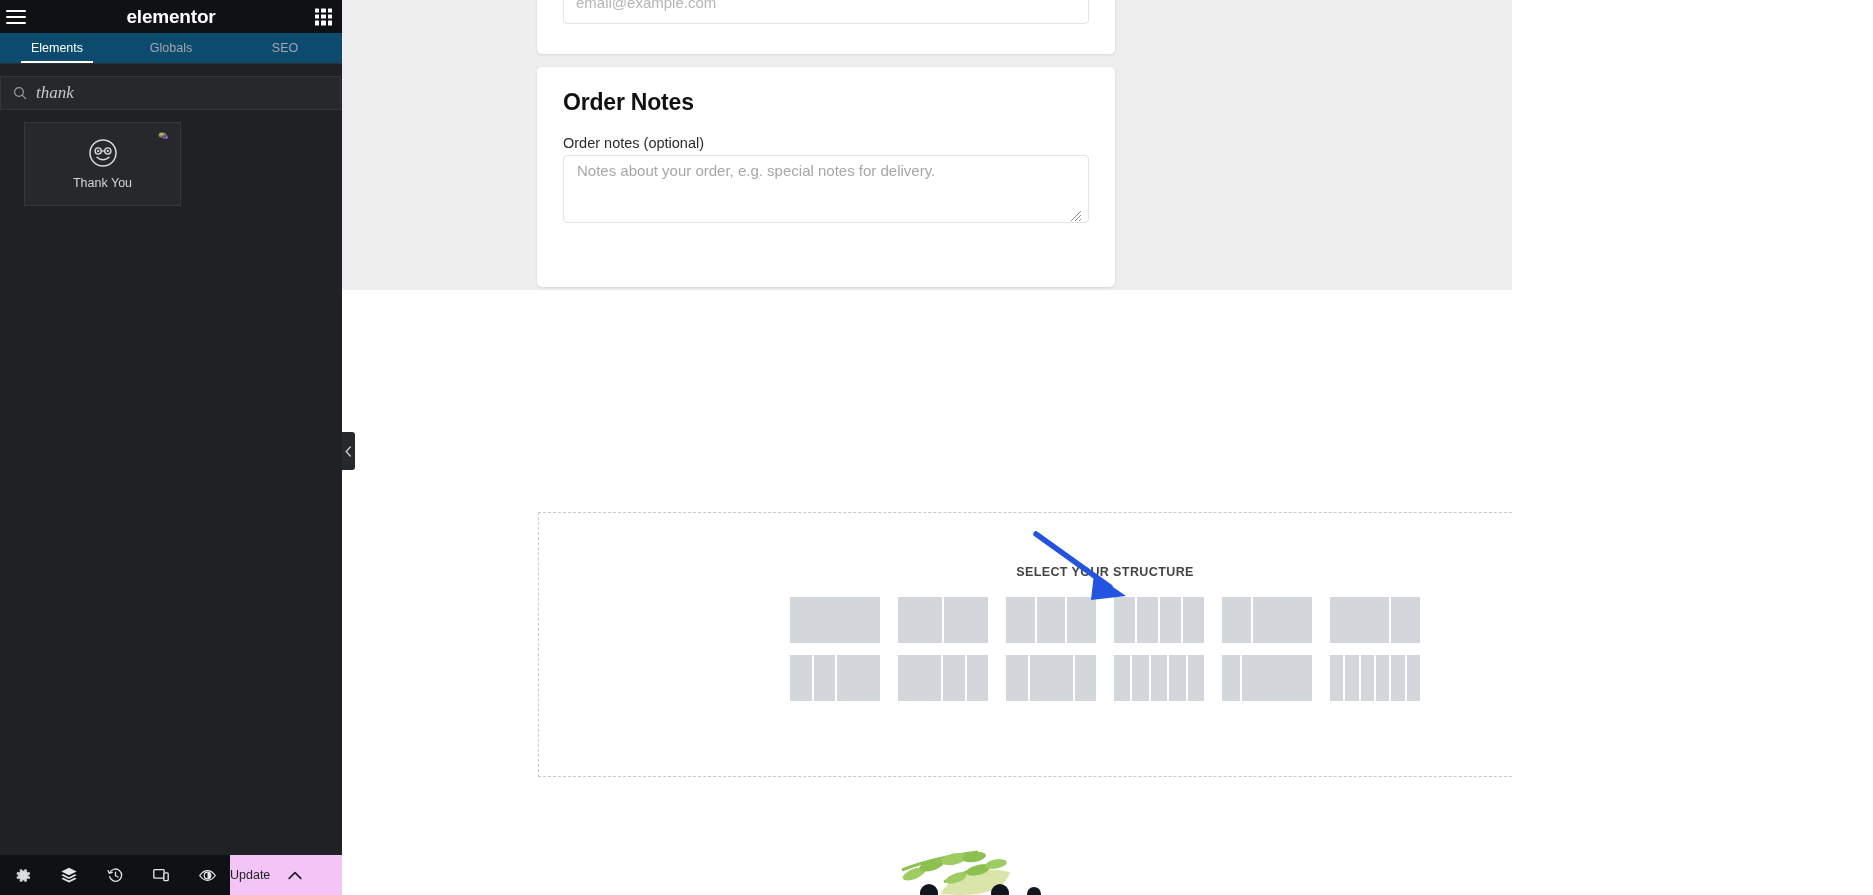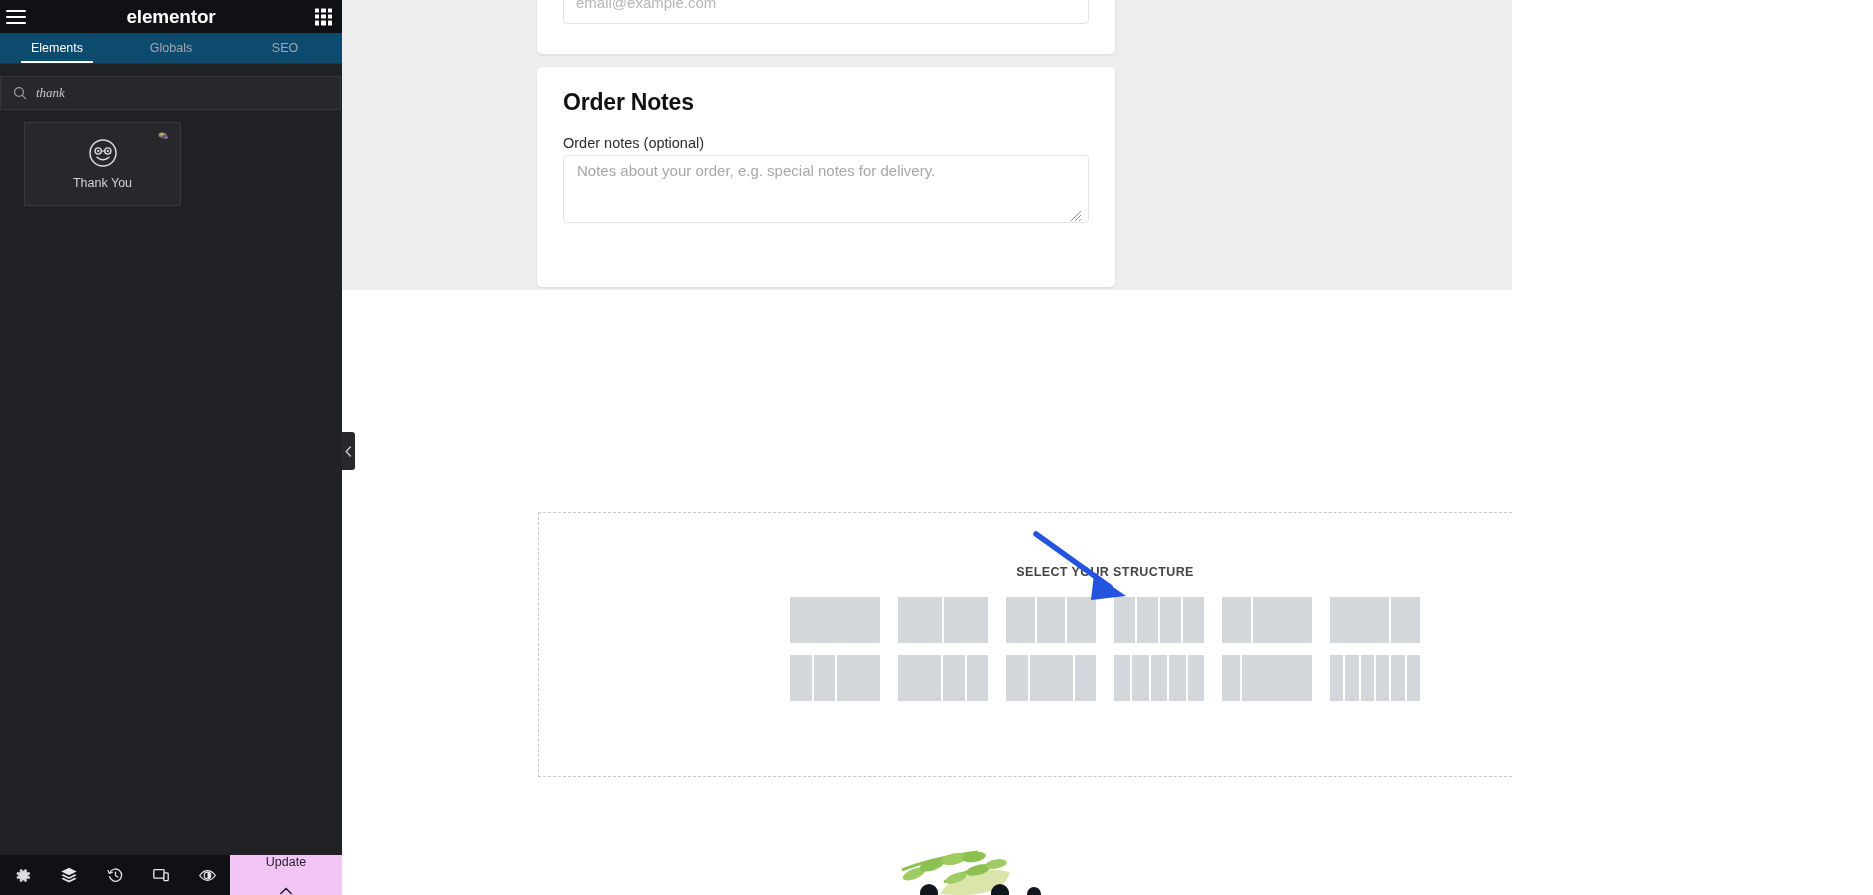--- a/index.html
+++ b/index.html
@@ -61,21 +61,21 @@
   .sb-searchwrap { padding: 12px 0 0 0; background: #1f2124; }
   .sb-search {
     margin: 0 1px 0 0;
     height: 34px; background: #26282c;
     border: 1px solid #33363b;
     display: flex; align-items: center; gap: 9px;
     padding: 0 12px;
   }
   .sb-search svg { flex: 0 0 auto; }
   .sb-search .q {
-    font-size: 13px; color: #c8cacd; font-style: italic;
+    font-size: 17px; color: #c8cacd; font-style: italic;
     font-family: "Liberation Serif", serif;
   }
 
   .widget-grid { padding: 12px 0 0 0; display: flex; flex-wrap: wrap; margin-left: 24px; }
   .widget-card {
     width: 157px; height: 84px;
     background: #26282c; border: 1px solid #35383d;
     display: flex; flex-direction: column; align-items: center; justify-content: center;
     gap: 8px; cursor: pointer; position: relative;
   }
@@ -91,21 +91,21 @@
     height: 40px; flex: 0 0 40px;
     background: #0f1114; display: flex; align-items: stretch;
   }
   .foot-icons { display: flex; align-items: center; gap: 0; padding-left: 0; flex: 1; }
   .foot-btn {
     width: 46px; height: 40px; display: flex; align-items: center; justify-content: center;
     cursor: pointer;
   }
   .update-btn {
     width: 118px; background: #f3c5f7; display: flex; align-items: center;
-    justify-content: center; gap: 18px; cursor: pointer; flex-direction: column;
+    gap: 18px; cursor: pointer;
   }
   .update-btn .lbl { font-size: 12.5px; color: #1f2124; }
 
   .collapse-handle {
     position: absolute; left: 342px; top: 432px;
     width: 13px; height: 38px;
     background: #26282c;
     border-radius: 0 3px 3px 0;
     display: flex; align-items: center; justify-content: center;
     cursor: pointer; z-index: 6;

